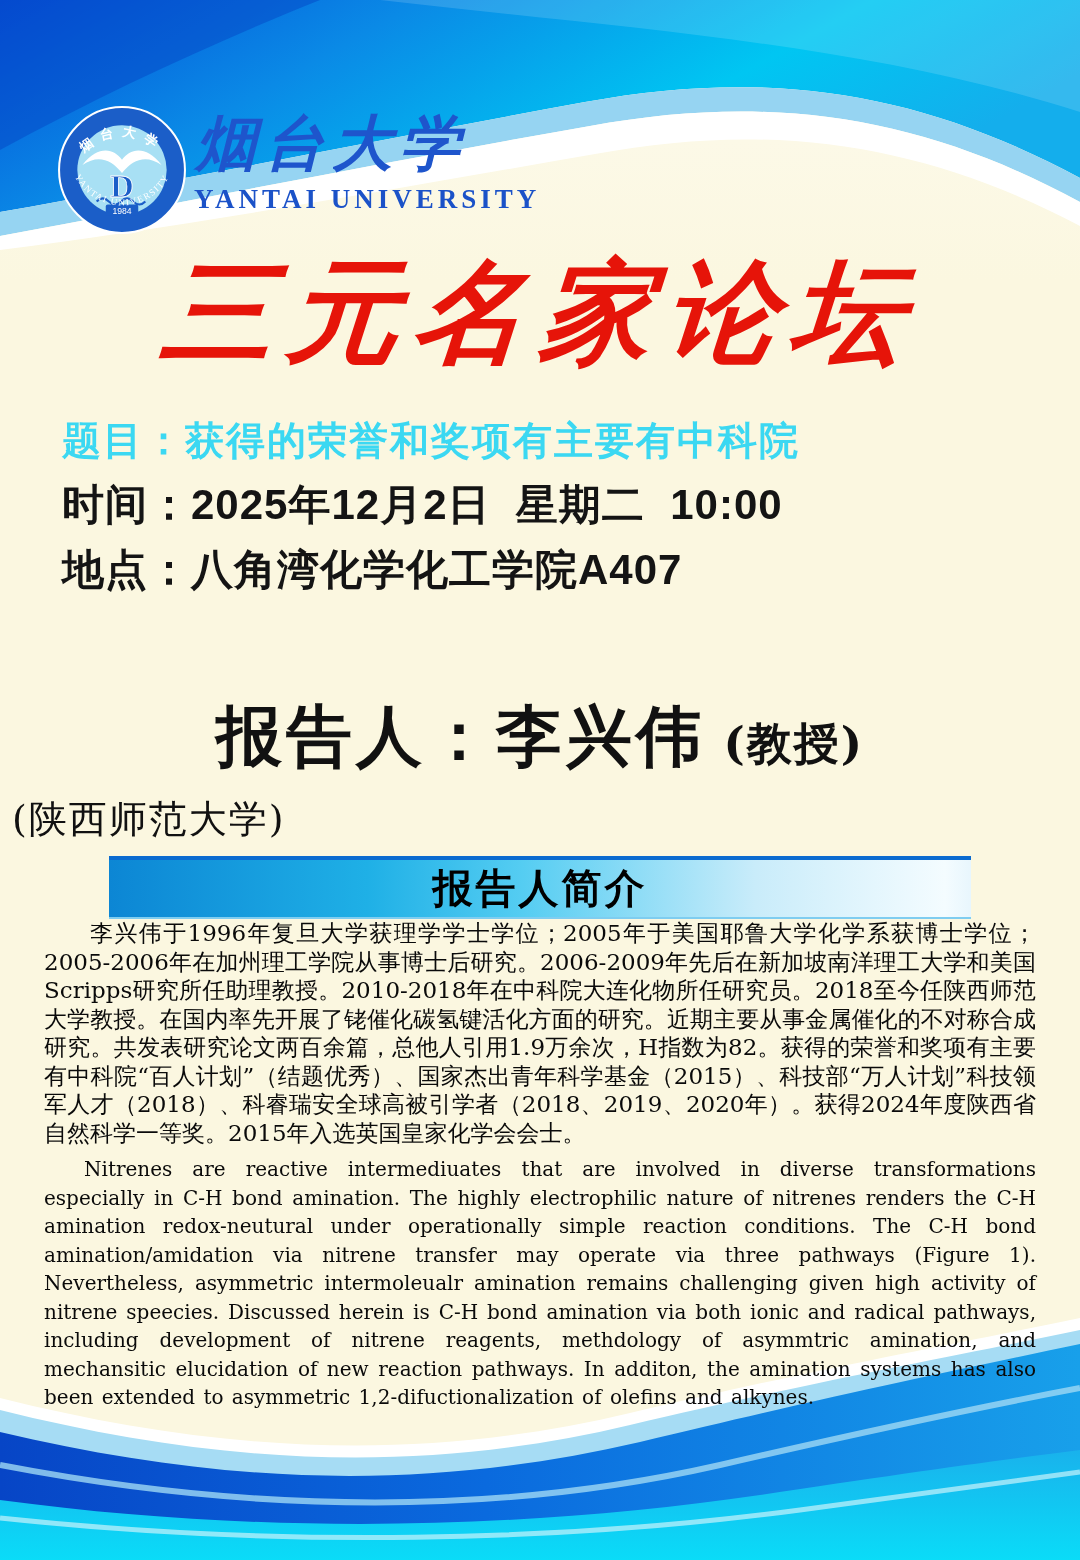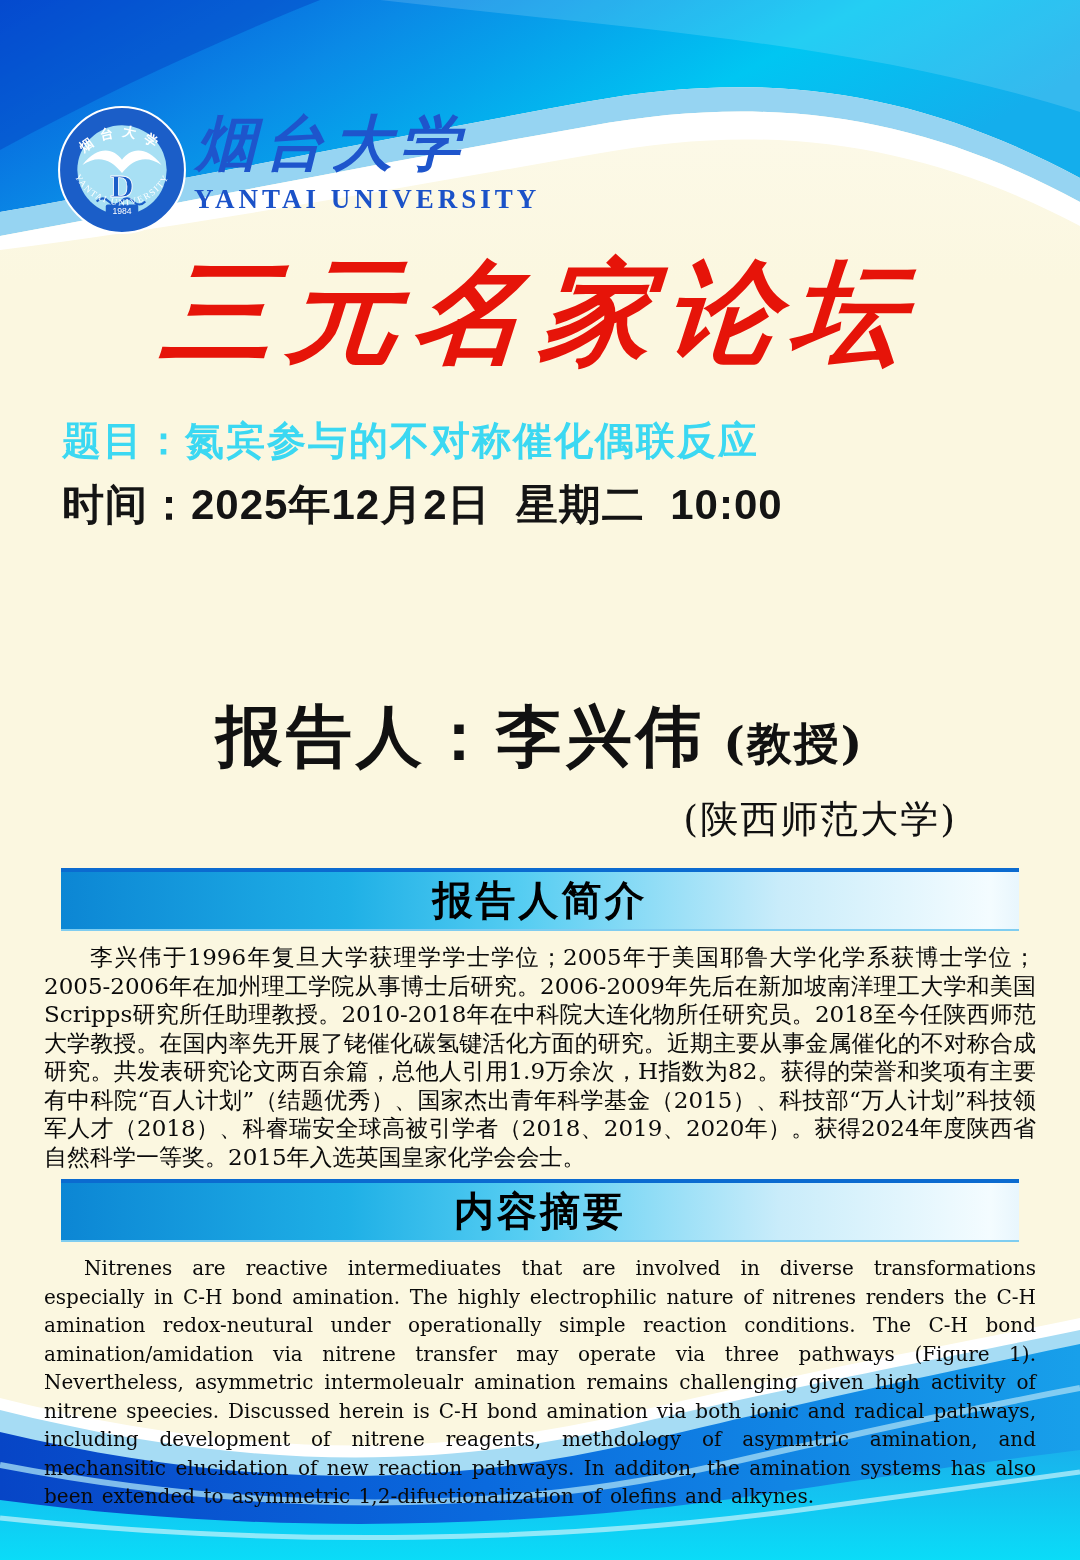--- a/index.html
+++ b/index.html
@@ -51,29 +51,29 @@
 
   
   .speaker-line{
     position:absolute;left:0;top:692px;width:1080px;text-align:center;
     font-family:"DejaVu Serif","Liberation Serif",serif;
     color:#111;white-space:nowrap;
   }
   .speaker-line .lbl,.speaker-line .name{font-size:66px;font-weight:bold;letter-spacing:4px;}
   .speaker-line .title{font-size:45px;font-weight:bold;letter-spacing:2px;}
   .affiliation{
-    position:absolute;left:5px;top:794px;width:952px;text-align:right;
+    position:absolute;left:12px;top:794px;width:952px;text-align:left;
     font-family:"DejaVu Serif","Liberation Serif",serif;
     font-size:38px;color:#111;letter-spacing:2px;
   }
 
   
   .lower{position:absolute;left:0;top:856px;width:1080px;}
   .section-bar{
-    margin:12px auto;width:958px;height:57px;
+    margin:0 auto;width:862px;height:57px;
     background:linear-gradient(90deg,#0c86d4 0%,#1fb0e6 30%,#55cdf2 48%,#c9ecfa 75%,#f4fcff 97%,#e8f6fd 100%);
     border-top:4px solid #0b6bd0;
     border-bottom:2px solid #7fcdf0;
     display:flex;align-items:center;justify-content:center;
   }
   .section-bar .bar-text{
     font-size:40px;font-weight:bold;color:#000;letter-spacing:3px;
   }
   .para{
     margin:0 auto 8px auto;width:992px;
@@ -145,38 +145,36 @@
       <text font-size="9" fill="#ffffff" font-family="Liberation Serif,serif" letter-spacing="1.5">
         <textPath href="#arcBot" startOffset="50%" text-anchor="middle">YANTAI UNIVERSITY</textPath>
       </text>
     </svg>
 
     <div class="uni-cn">烟台大学</div>
     <div class="uni-en">YANTAI UNIVERSITY</div>
 
     <div class="forum-title">三元名家论坛</div>
 
-    <div class="info-line topic-line"><span>题目：</span><span>氮宾参与的不对称催化偶联反应</span></div>
+    <div class="info-line topic-line"><span>题目：</span><span>获得的荣誉和奖项有主要有中科院</span></div>
 
     <div class="info-line time-line"><span>时间：</span><span>2025年12月2日  星期二  10:00</span></div>
 
+    <div class="info-line loc-line"><span>地点：</span><span>八角湾化学化工学院A407</span></div>
 
     <div class="speaker-line"><span class="lbl">报告人：</span><span class="name">李兴伟</span><span class="title"> (教授)</span></div>
 
     <div class="affiliation">(陕西师范大学)</div>
 
     <div class="lower">
 
       <div class="section-bar">
         <span class="bar-text">报告人简介</span>
       </div>
 
       <div class="para bio-text">李兴伟于1996年复旦大学获理学学士学位；2005年于美国耶鲁大学化学系获博士学位；2005-2006年在加州理工学院从事博士后研究。2006-2009年先后在新加坡南洋理工大学和美国Scripps研究所任助理教授。2010-2018年在中科院大连化物所任研究员。2018至今任陕西师范大学教授。在国内率先开展了铑催化碳氢键活化方面的研究。近期主要从事金属催化的不对称合成研究。共发表研究论文两百余篇，总他人引用1.9万余次，H指数为82。获得的荣誉和奖项有主要有中科院“百人计划”（结题优秀）、国家杰出青年科学基金（2015）、科技部“万人计划”科技领军人才（2018）、科睿瑞安全球高被引学者（2018、2019、2020年）。获得2024年度陕西省自然科学一等奖。2015年入选英国皇家化学会会士。</div>
 
-      <div class="section-bar bar2">
-        <span class="bar-text">内容摘要</span>
-      </div>
 
       <div class="para abstract-text">Nitrenes are reactive intermediuates that are involved in diverse transformations especially in C-H bond amination. The highly electrophilic nature of nitrenes renders the C-H amination redox-neutural under operationally simple reaction conditions. The C-H bond amination/amidation via nitrene transfer may operate via three pathways (Figure 1). Nevertheless, asymmetric intermoleualr amination remains challenging given high activity of nitrene speecies. Discussed herein is C-H bond amination via both ionic and radical pathways, including development of nitrene reagents, methdology of asymmtric amination, and mechansitic elucidation of new reaction pathways. In additon, the amination systems has also been extended to asymmetric 1,2-difuctionalization of olefins and alkynes.</div>
 
     </div>
   </div>
 </div>
 
 </body></html>

